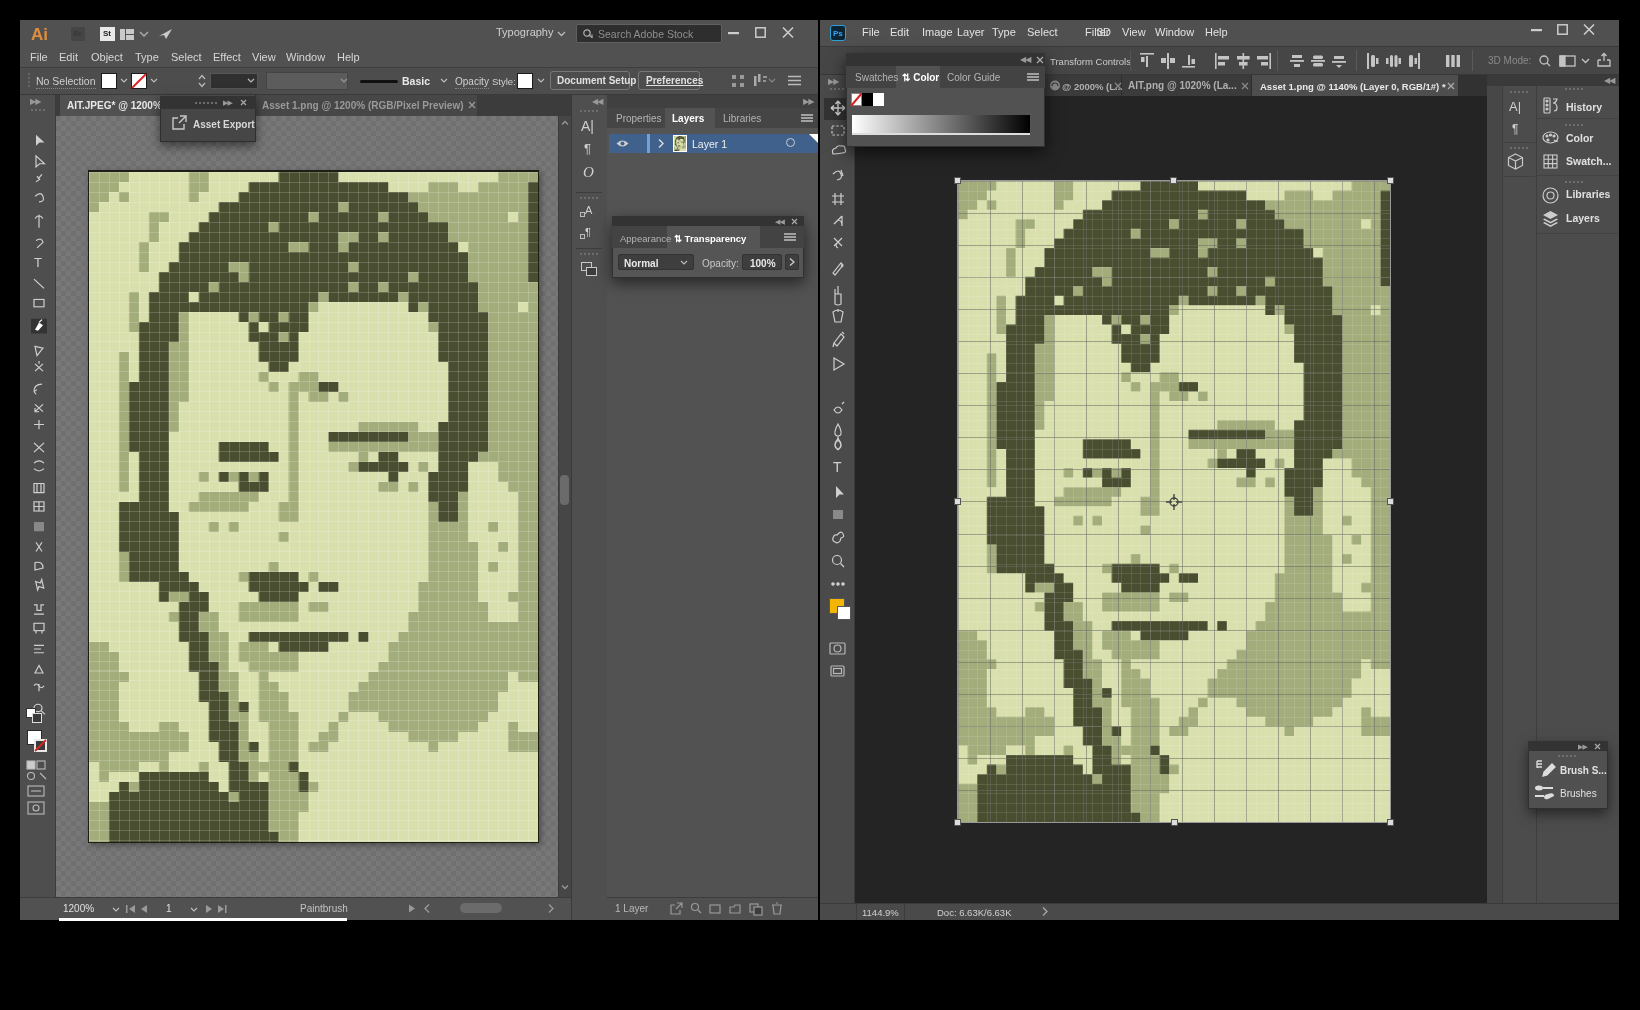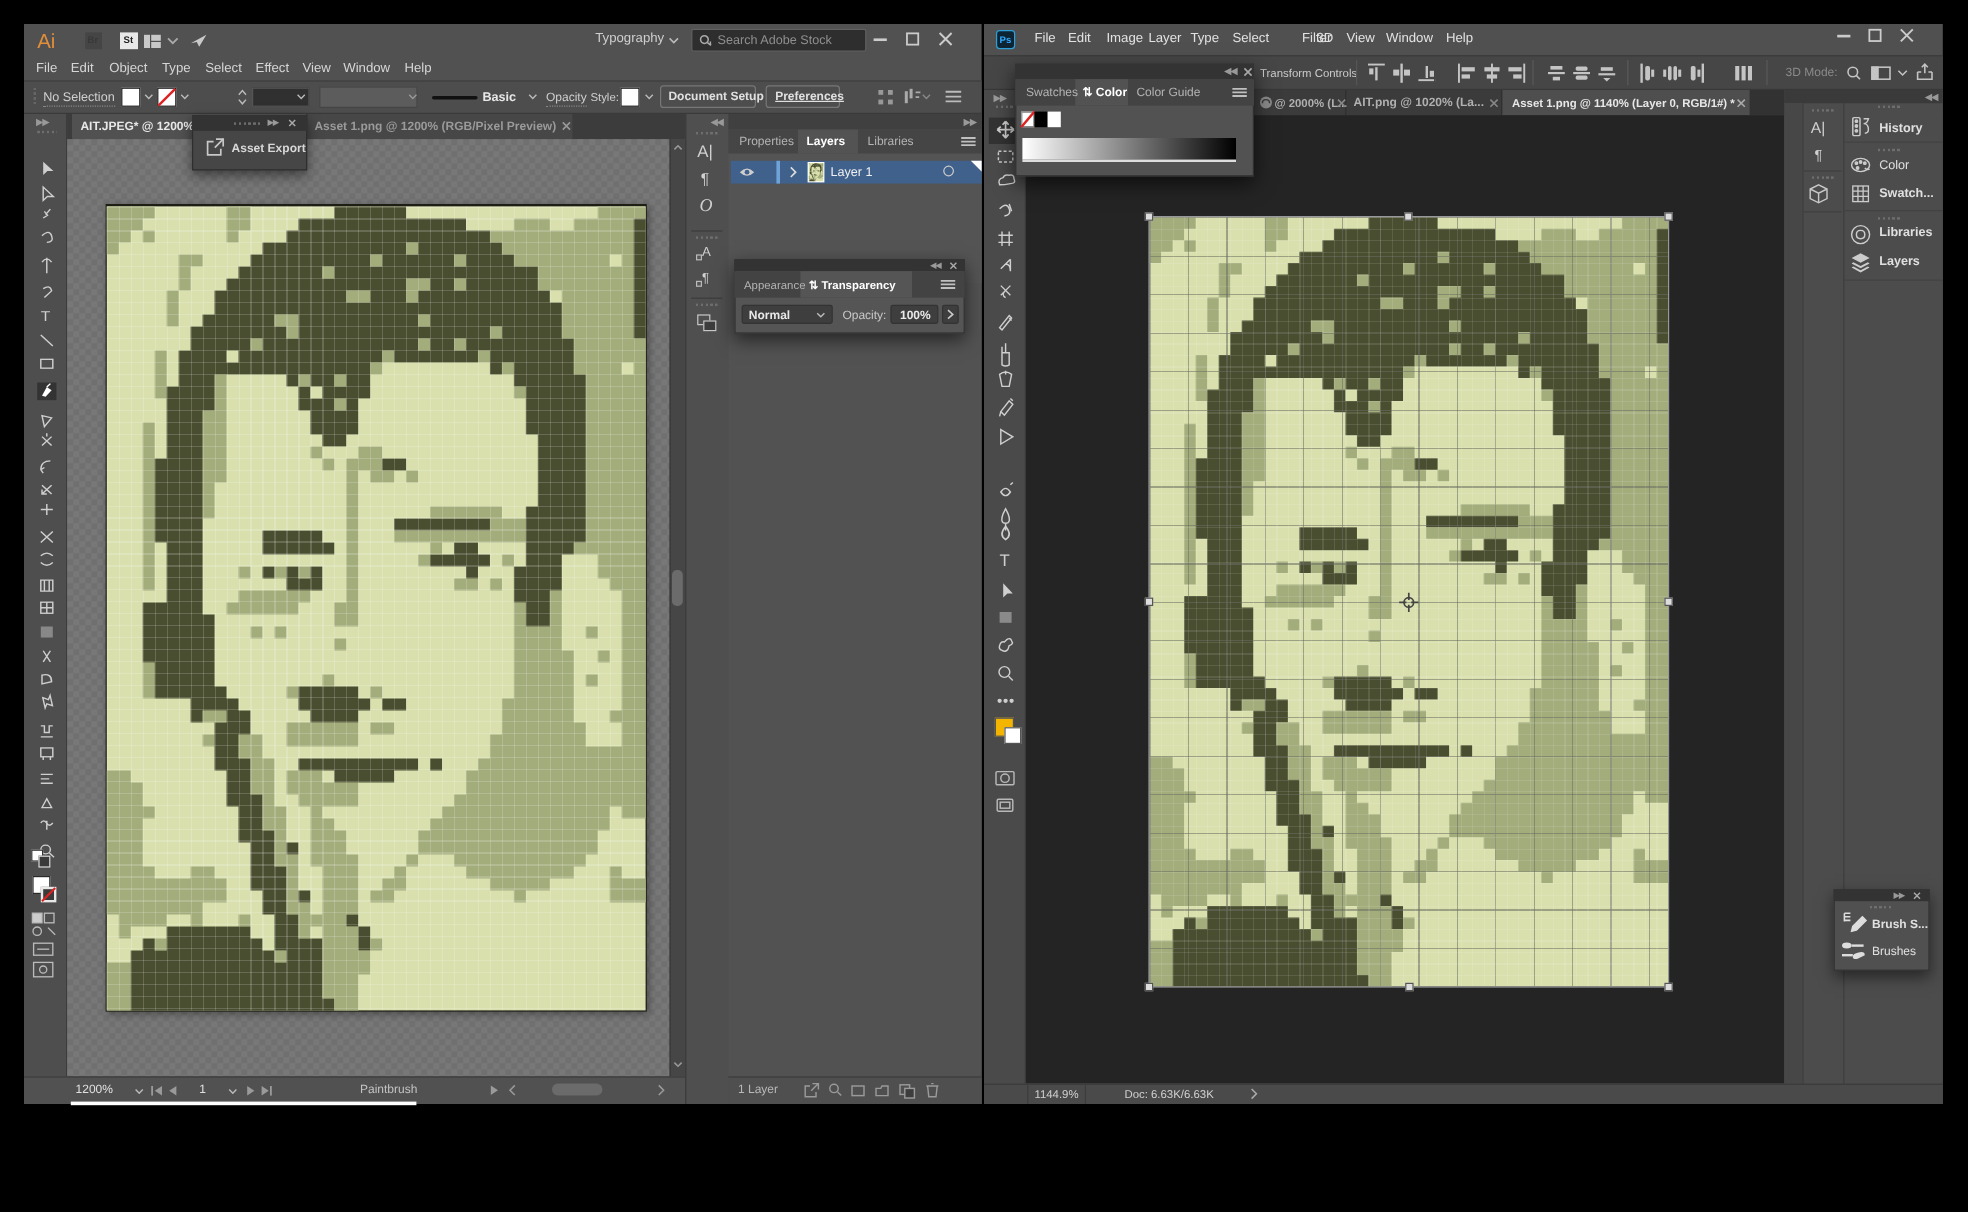--- a/index.html
+++ b/index.html
@@ -13,21 +13,21 @@
 svg { position:absolute; overflow:visible; }
 
 #ai { position:absolute; left:20px; top:20px; width:798px; height:900px; background:#515151; }
 #ps { position:absolute; left:820px; top:20px; width:799px; height:900px; background:#505050; }
 </style>
 </head>
 <body>
 
 <div id="ai">
 
-  <div class="txt" style="left:11px;top:6px;font-size:17px;font-weight:normal;color:#e08e3c;">Ai</div>
+  <div class="txt" style="left:11px;top:6px;font-size:17px;font-weight:bold;color:#e08e3c;">Ai</div>
   <div class="abs" style="left:51px;top:7px;width:14px;height:14px;background:#454545;"></div>
   <div class="txt" style="left:53px;top:10px;font-size:8px;color:#383838;font-weight:bold;">Br</div>
   <div class="abs" style="left:80px;top:7px;width:15px;height:14px;background:#e8e8e8;"></div>
   <div class="txt" style="left:83px;top:10px;font-size:8px;color:#222;font-weight:bold;">St</div>
   <svg style="left:100px;top:9px" width="30" height="11" viewBox="0 0 30 11">
     <rect x="0" y="0" width="5" height="11" fill="#c9c9c9"></rect>
       <rect x="6" y="0" width="8" height="5" fill="#c9c9c9"></rect>
       <rect x="6" y="6" width="8" height="5" fill="#c9c9c9"></rect>
     <path d="M20 3l4 4 4-4" stroke="#aaa" stroke-width="1.5" fill="none"></path>
   </svg>
@@ -567,21 +567,21 @@
   <div class="hline" style="left:717px;top:98px;width:82px;background:#424242;"></div>
   <div class="dots" style="left:745px;top:104px;width:20px;"></div>
   <svg style="left:722px;top:111px" width="17" height="13" viewBox="0 0 17 13" fill="none" stroke="#ccc" stroke-width="1.2">
     <ellipse cx="8.5" cy="6.5" rx="7.5" ry="5.5"></ellipse>
       <circle cx="5" cy="5" r="1" fill="#ccc"></circle>
       <circle cx="8.5" cy="4" r="1" fill="#ccc"></circle>
       <circle cx="12" cy="5" r="1" fill="#ccc"></circle>
       <circle cx="6" cy="9" r="1" fill="#ccc"></circle>
       <path d="M12 9q2 2 4 1"></path>
   </svg>
-  <div class="txt" style="left:746px;top:113px;font-size:10.5px;color:#e0e0e0;font-weight:normal;">Color</div>
+  <div class="txt" style="left:746px;top:113px;font-size:10.5px;color:#e0e0e0;font-weight:bold;">Color</div>
   <svg style="left:723px;top:134px" width="15" height="15" viewBox="0 0 15 15" fill="none" stroke="#ccc" stroke-width="1.1">
     <rect x="1" y="1" width="13" height="13"></rect>
       <path d="M1 5.3h13M1 9.6h13M5.3 1v13M9.6 1v13"></path>
   </svg>
   <div class="txt" style="left:746px;top:136px;font-size:10.5px;color:#e0e0e0;font-weight:bold;">Swatch...</div>
   <div class="hline" style="left:717px;top:155px;width:82px;background:#424242;"></div>
   <div class="dots" style="left:745px;top:161px;width:20px;"></div>
   <svg style="left:722px;top:167px" width="17" height="17" viewBox="0 0 17 17" fill="none" stroke="#ccc" stroke-width="1.2">
     <circle cx="8.5" cy="8.5" r="7.5"></circle>
       <path d="M5 8.5q0-3.5 3.5-3.5q3.5 0 3.5 3.5q0 3.5-3.5 3.5q-3.5 0-3.5-3.5z"></path>

